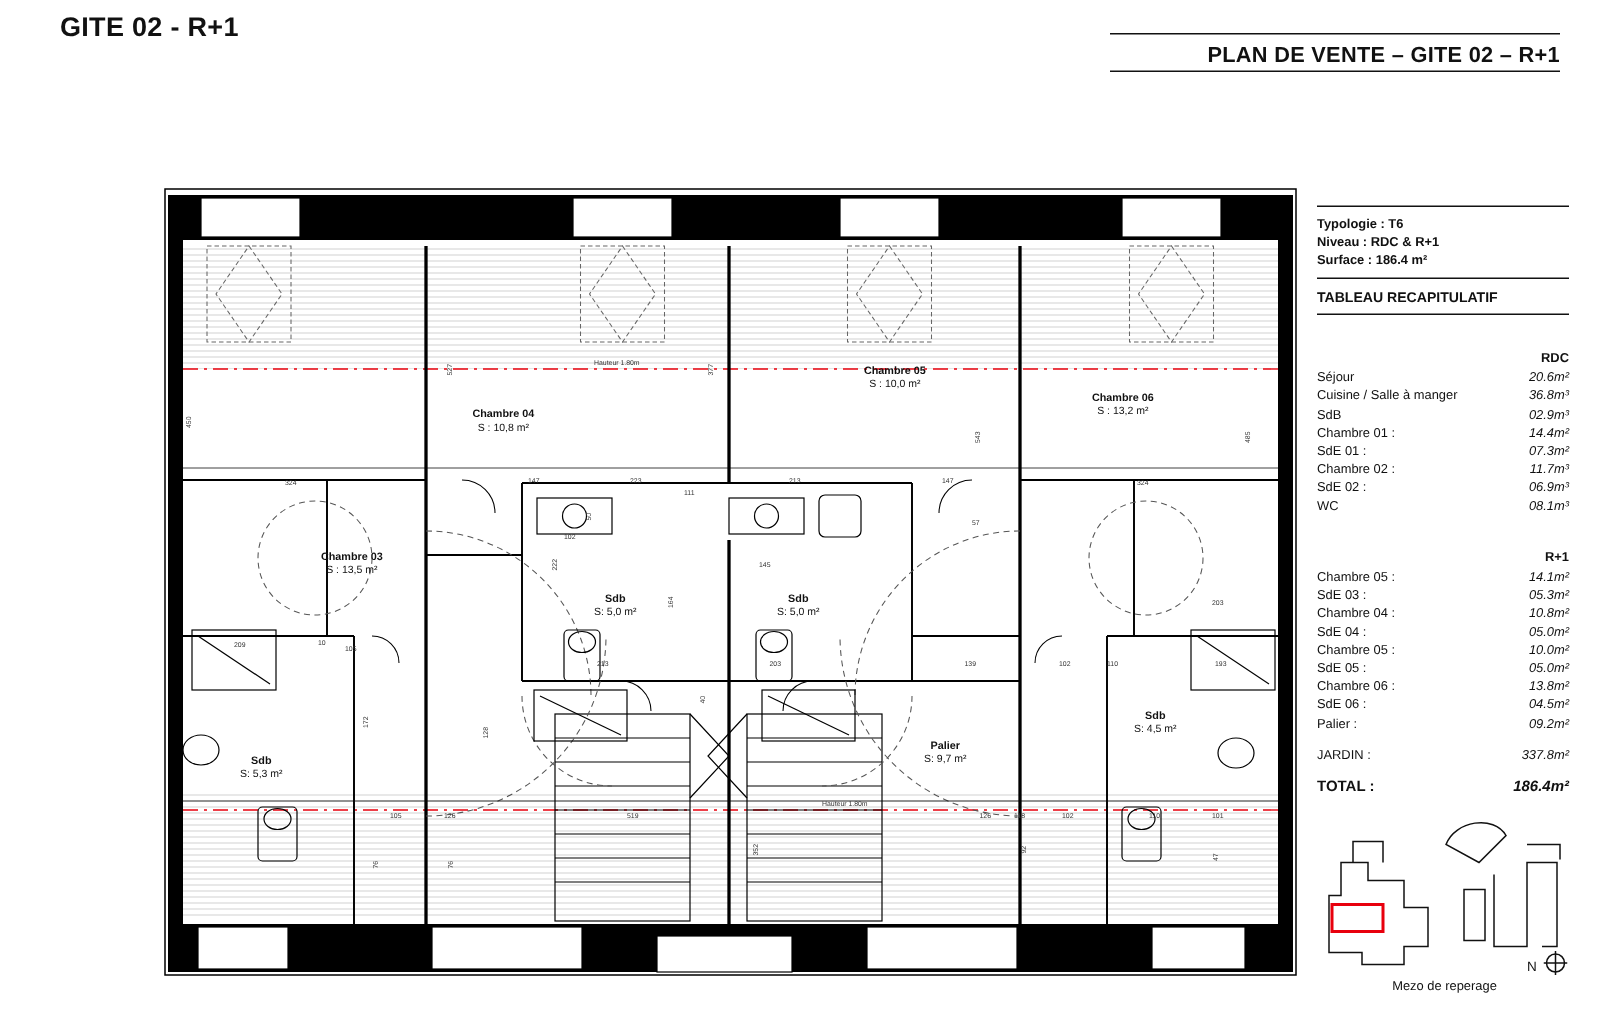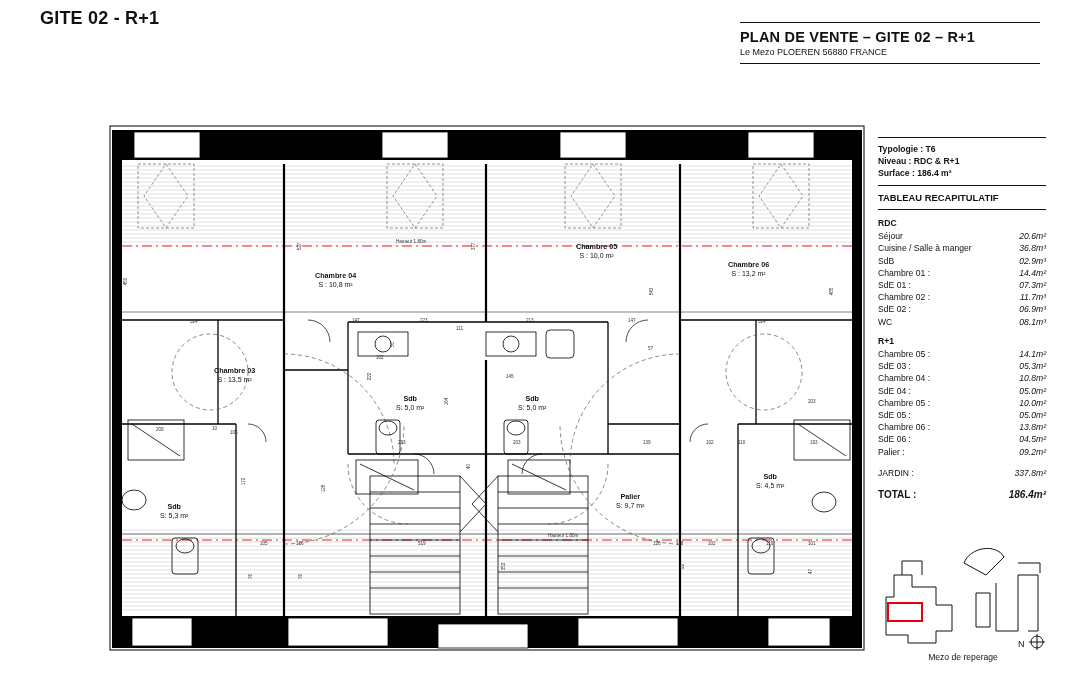--- a/index.html
+++ b/index.html
@@ -13,36 +13,36 @@
   }
   .page { position: relative; width: 1068px; height: 689px; }
 
   
   .doc-title {
     position: absolute; left: 40px; top: 8px;
     font-size: 18px; font-weight: 700; letter-spacing: .2px;
   }
   .title-block {
     position: absolute; right: 28px; top: 22px; width: 300px;
-    text-align: left;
+    text-align: right;
   }
   .title-block .rule { border-top: 1px solid #111; }
   .title-block .main {
     font-size: 14.5px; font-weight: 700; padding: 6px 0 2px; letter-spacing: .2px;
   }
   .title-block .sub { font-size: 9px; padding-bottom: 6px; }
 
   
   .info {
     position: absolute; left: 878px; top: 132px; width: 168px;
     font-size: 8.6px; line-height: 1.42;
   }
   .info .hr { border-top: 1px solid #111; margin: 5px 0 5px; }
   .info .bold { font-weight: 700; }
-  .info .group-title { font-weight: 700; margin-top: 7px; margin-bottom: 1px; }
+  .info .group-title { font-weight: 700; margin-top: 22px; margin-bottom: 1px; text-align: right; }
   .row { display: flex; justify-content: space-between; }
   .row .v { text-align: center; font-style: italic; }
   .tot { font-weight: 700; font-size: 10px; gap: 40px; }
   .recap { font-weight: 700; font-size: 9.4px; }
 
   
   .locator { position: absolute; left: 878px; top: 535px; width: 170px; height: 118px; }
   .loc-cap {
     position: absolute; left: 878px; top: 652px; width: 170px;
     font-size: 8.6px; text-align: center;
@@ -67,21 +67,20 @@
 </head>
 <body>
 
 <div class="page">
 
   <div class="doc-title">GITE 02 - R+1</div>
 
   <div class="title-block">
     <div class="rule"></div>
     <div class="main">PLAN DE VENTE – GITE 02 – R+1</div>
-    <div class="sub">Le Mezo PLOEREN 56880 FRANCE</div>
     <div class="rule"></div>
   </div>
 
   <div class="info">
     <div class="hr"></div>
     <div class="bold">Typologie : T6</div>
     <div class="bold">Niveau : RDC &amp; R+1</div>
     <div class="bold">Surface : 186.4 m²</div>
     <div class="hr"></div>
     <div class="recap">TABLEAU RECAPITULATIF</div>

